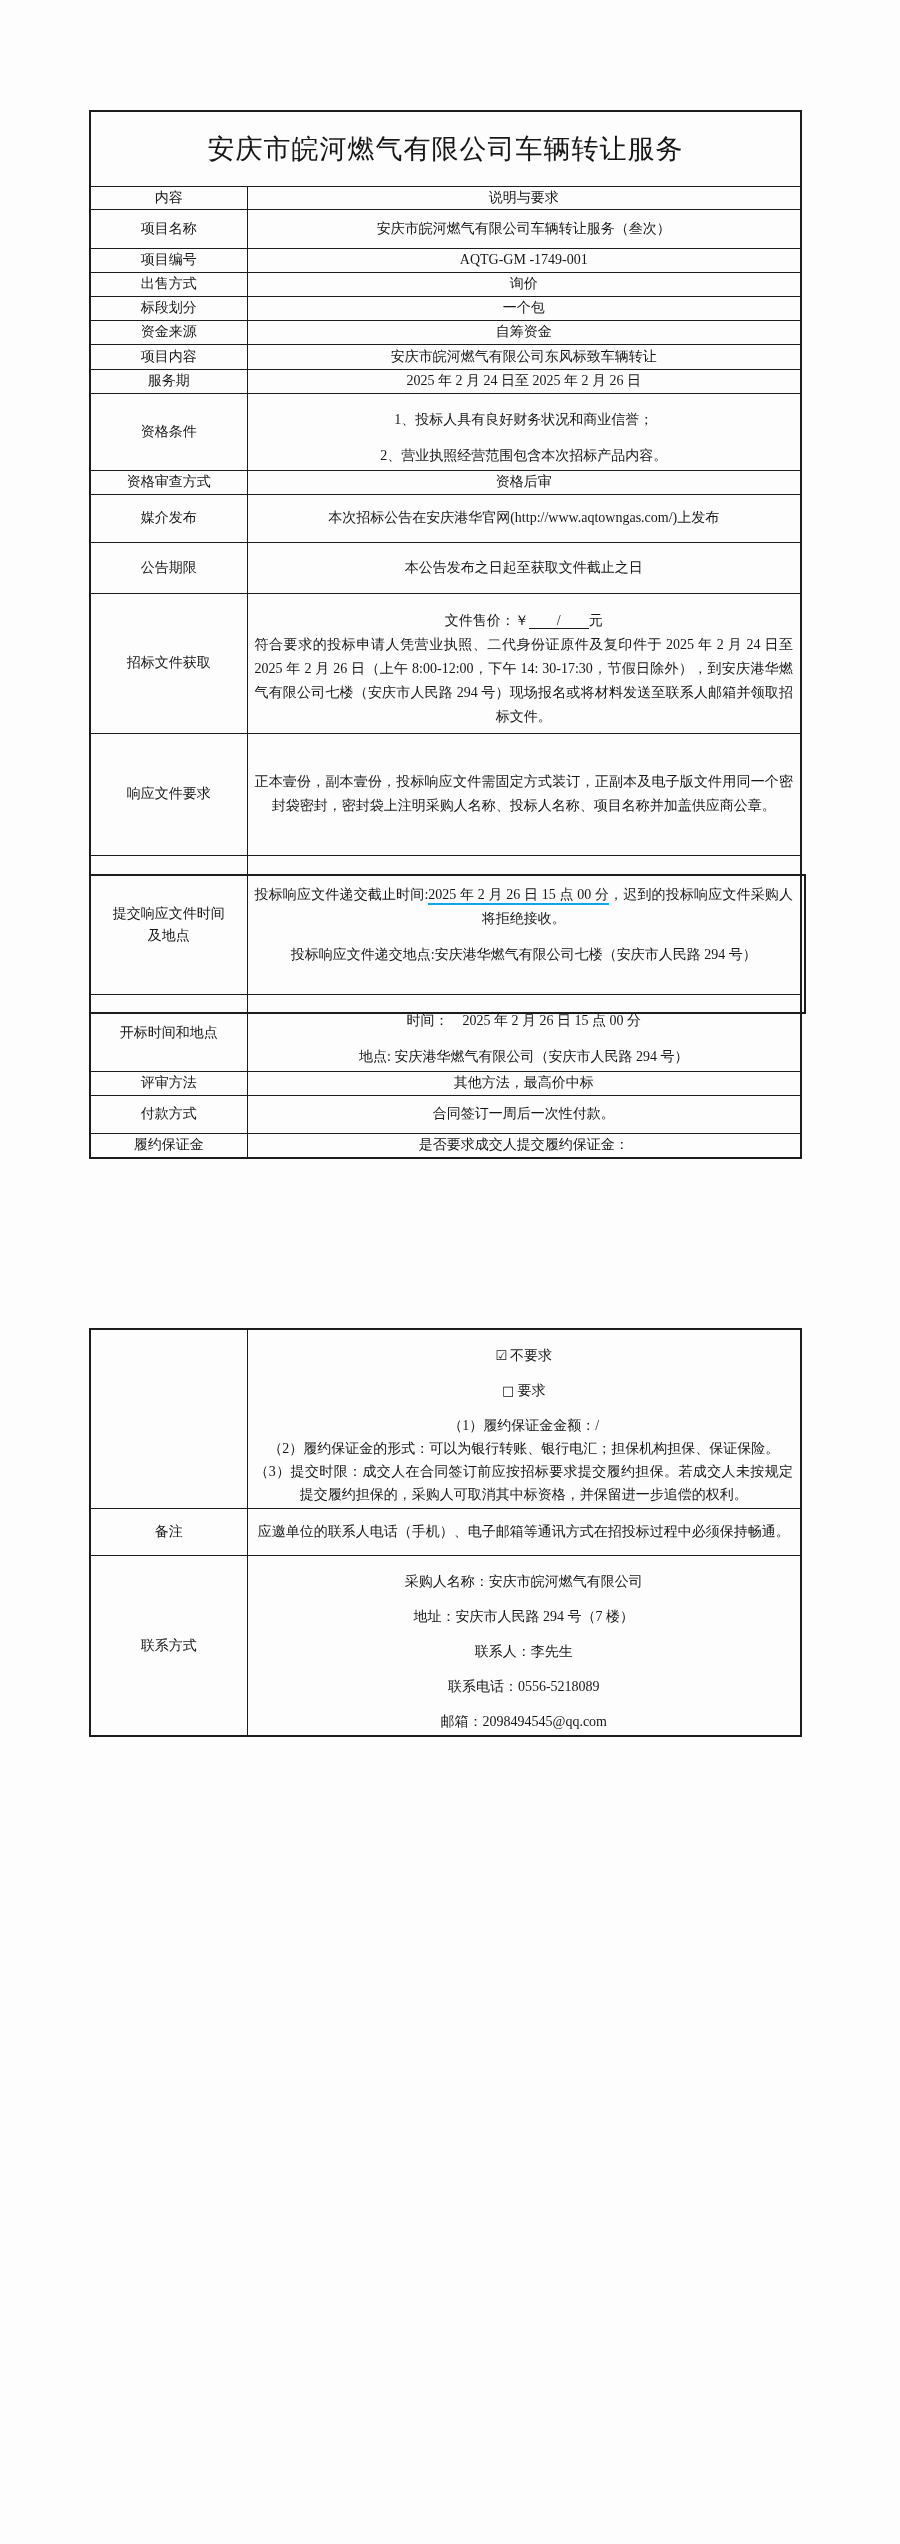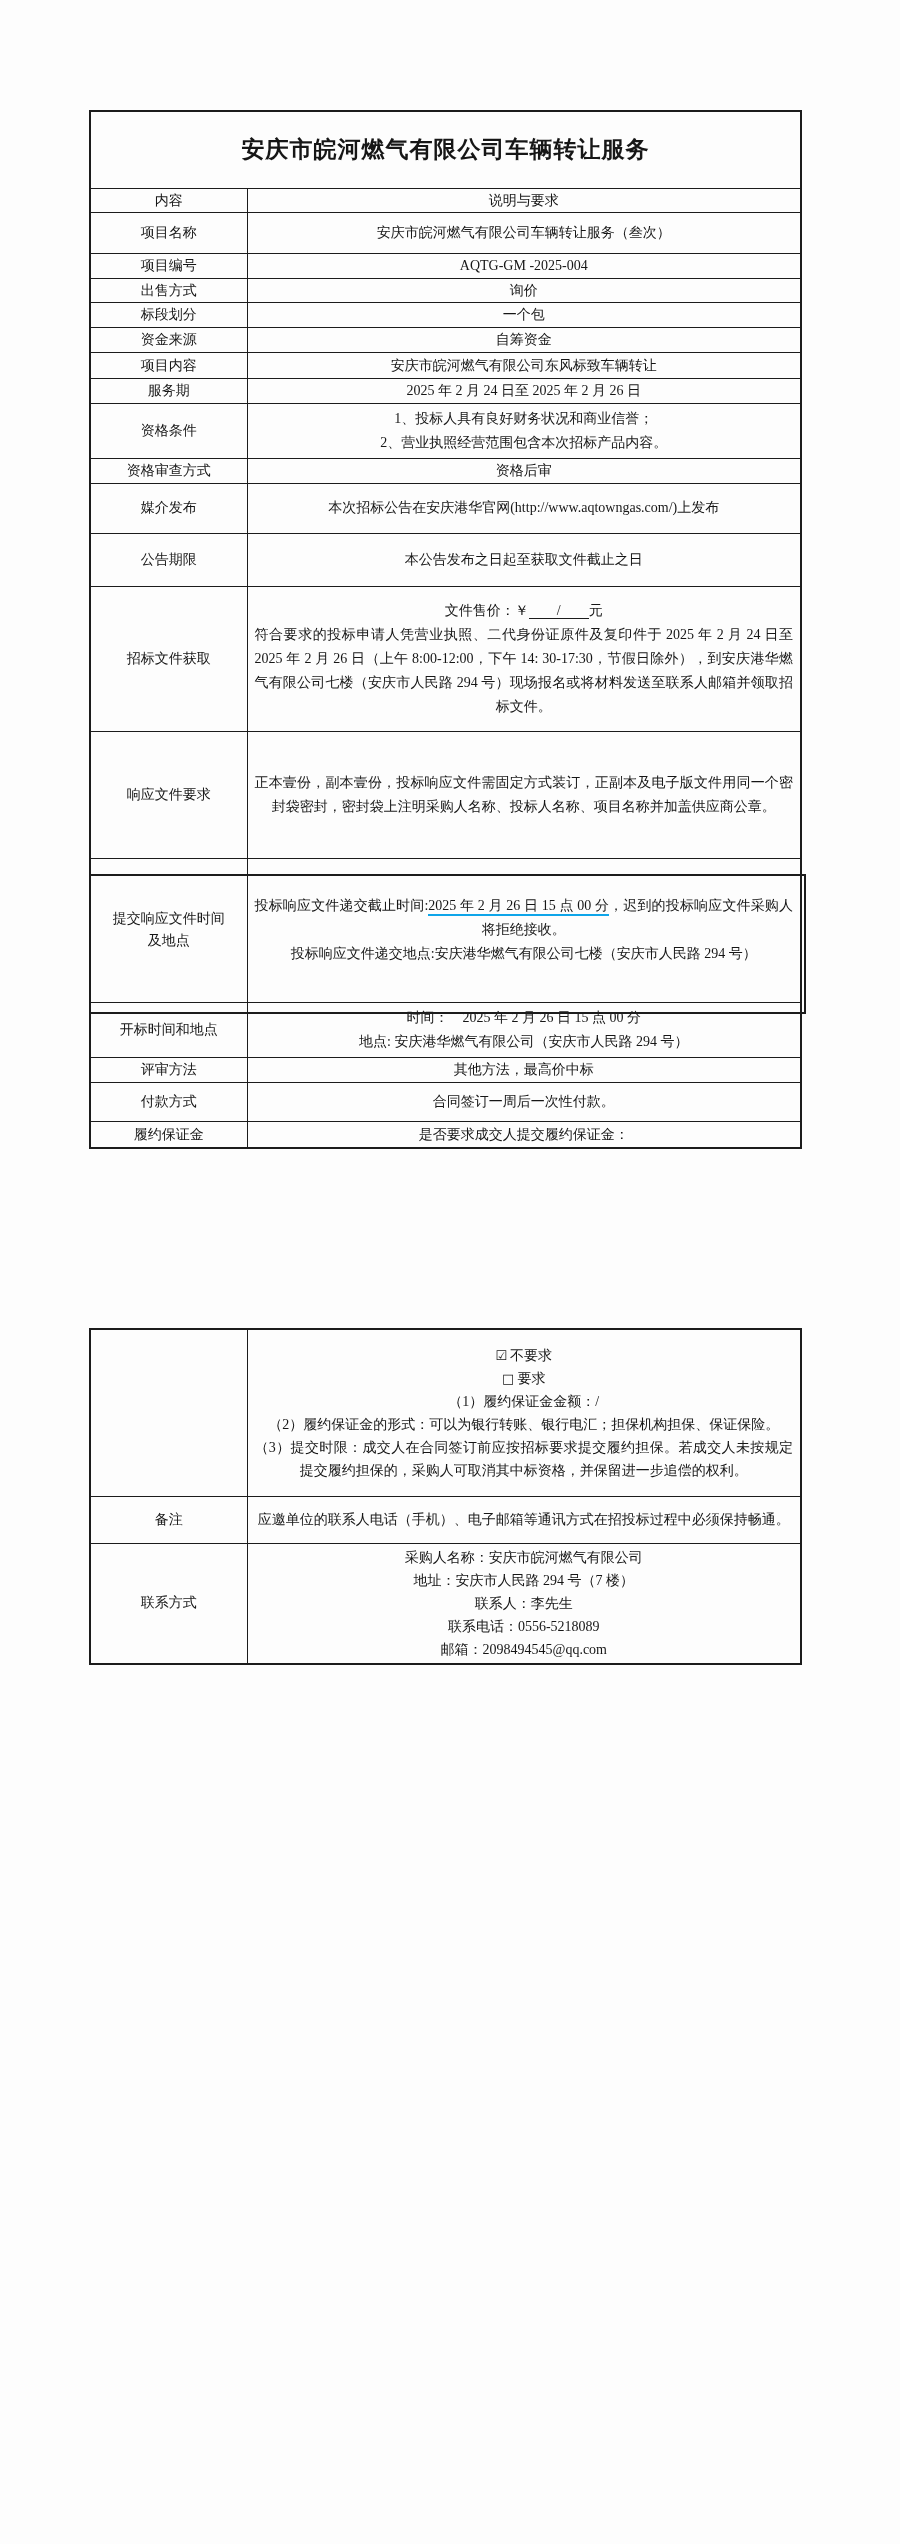--- a/index.html
+++ b/index.html
@@ -11,22 +11,22 @@
   table.doc{
     position:absolute;border-collapse:collapse;table-layout:fixed;
     border:2px solid #1c1c1c;background:#fdfdfd;
   }
   table.t1{left:89px;top:110px;width:713px;height:1039px;}
   table.t2{left:89px;top:1328px;width:713px;height:333px;}
   td{border:1px solid #1c1c1c;padding:0;vertical-align:middle;font-size:14px;line-height:22px;}
   td.lbl{text-align:center;}
   td.val{text-align:center;}
   td.multi{padding:2px 0;}
-  .title-cell{font-size:23px;font-weight:bold;text-align:center;letter-spacing:1px;}
-  .line{line-height:24px;text-align:center;padding:0 6px;}
+  .title-cell{font-size:27px;font-weight:normal;text-align:center;letter-spacing:1px;}
+  .line{line-height:24px;text-align:center;padding:0 6px;margin-top:12px;}
   .para{line-height:24px;text-align:justify;text-align-last:center;padding:0 7px;}
   .lh23 .line,.lh23 .para{line-height:23px;}
   .lh22{line-height:22px;}
   .ul{border-bottom:2px solid #0ea5e9;padding-bottom:1px;}
   .blank{border-bottom:1px solid #1c1c1c;white-space:pre;}
   .cb{font-family:"DejaVu Sans","Liberation Sans",sans-serif;font-size:13px;margin-right:3px;}
   .submit-outline{
     position:absolute;left:89px;top:874px;width:717px;height:140px;
     border:2px solid #1c1c1c;box-sizing:border-box;pointer-events:none;background:transparent;
   }
@@ -48,21 +48,21 @@
       <tr style="height:23px">
         <td class="lbl">内容</td>
         <td class="val">说明与要求</td>
       </tr>
       <tr style="height:39px">
         <td class="lbl">项目名称</td>
         <td class="val">安庆市皖河燃气有限公司车辆转让服务（叁次）</td>
       </tr>
       <tr style="height:24px">
         <td class="lbl">项目编号</td>
-        <td class="val">AQTG-GM -2025-004</td>
+        <td class="val">AQTG-GM -1749-001</td>
       </tr>
       <tr style="height:24px">
         <td class="lbl">出售方式</td>
         <td class="val">询价</td>
       </tr>
       <tr style="height:24px">
         <td class="lbl">标段划分</td>
         <td class="val">一个包</td>
       </tr>
       <tr style="height:24px">

